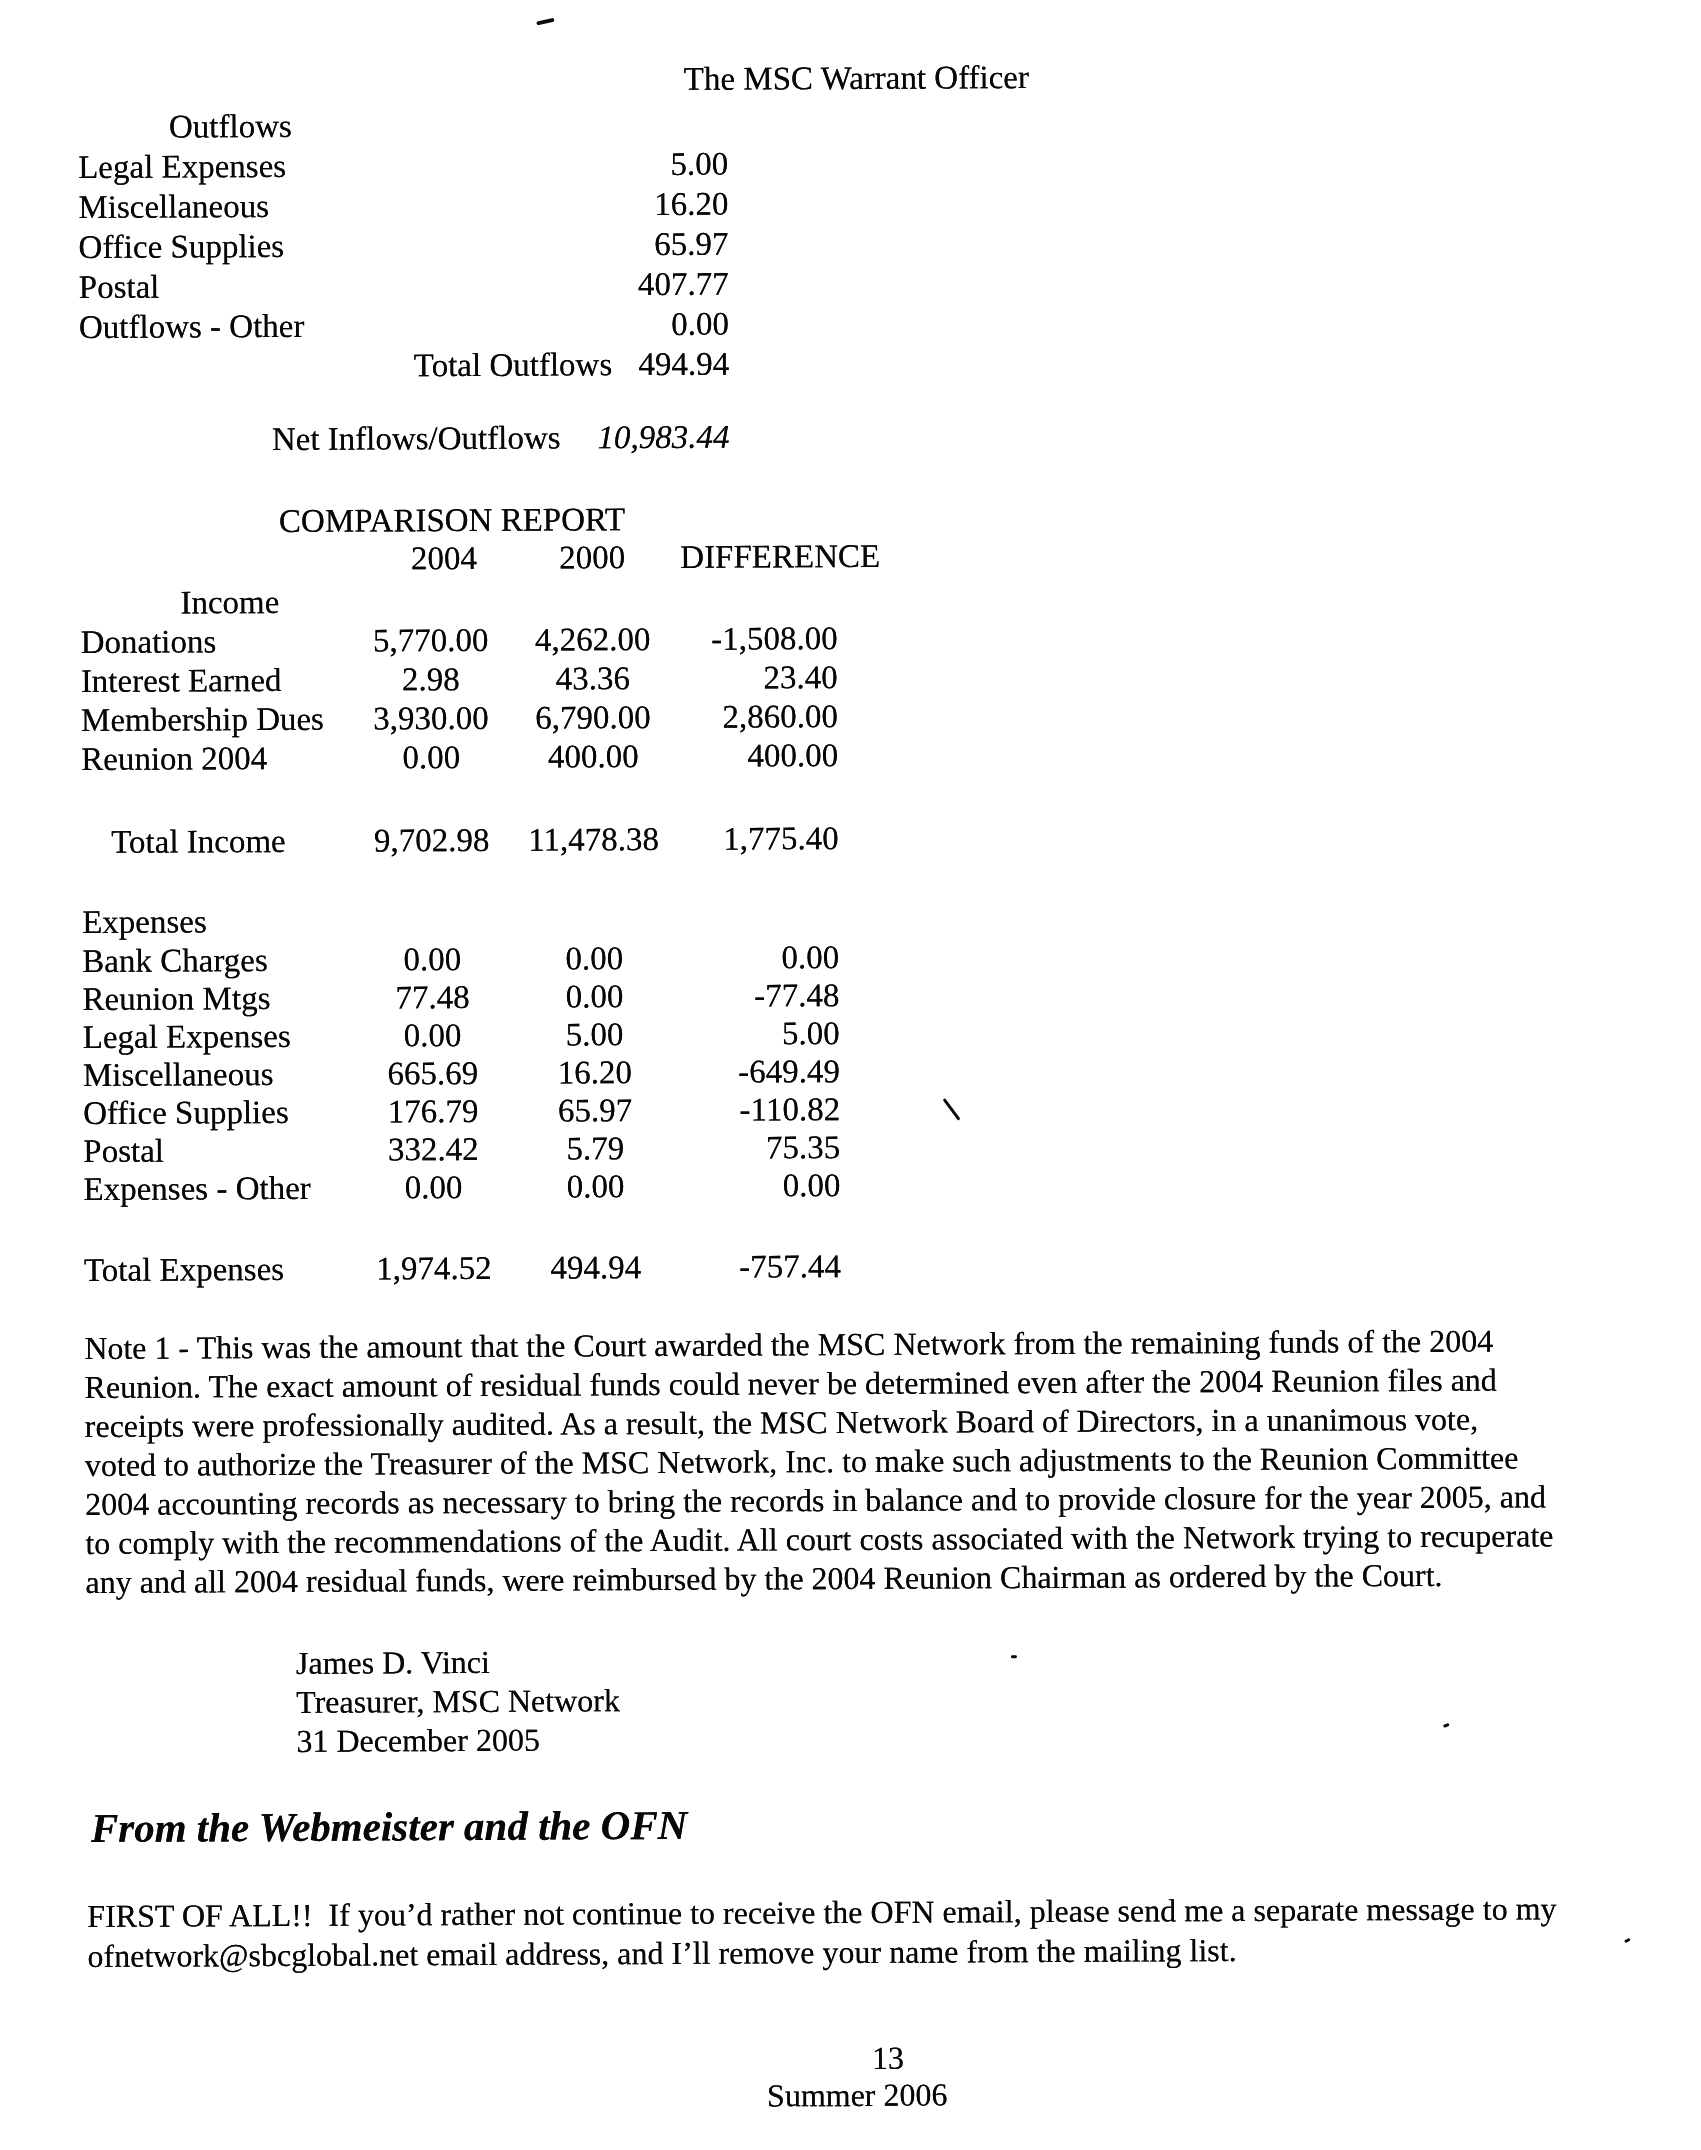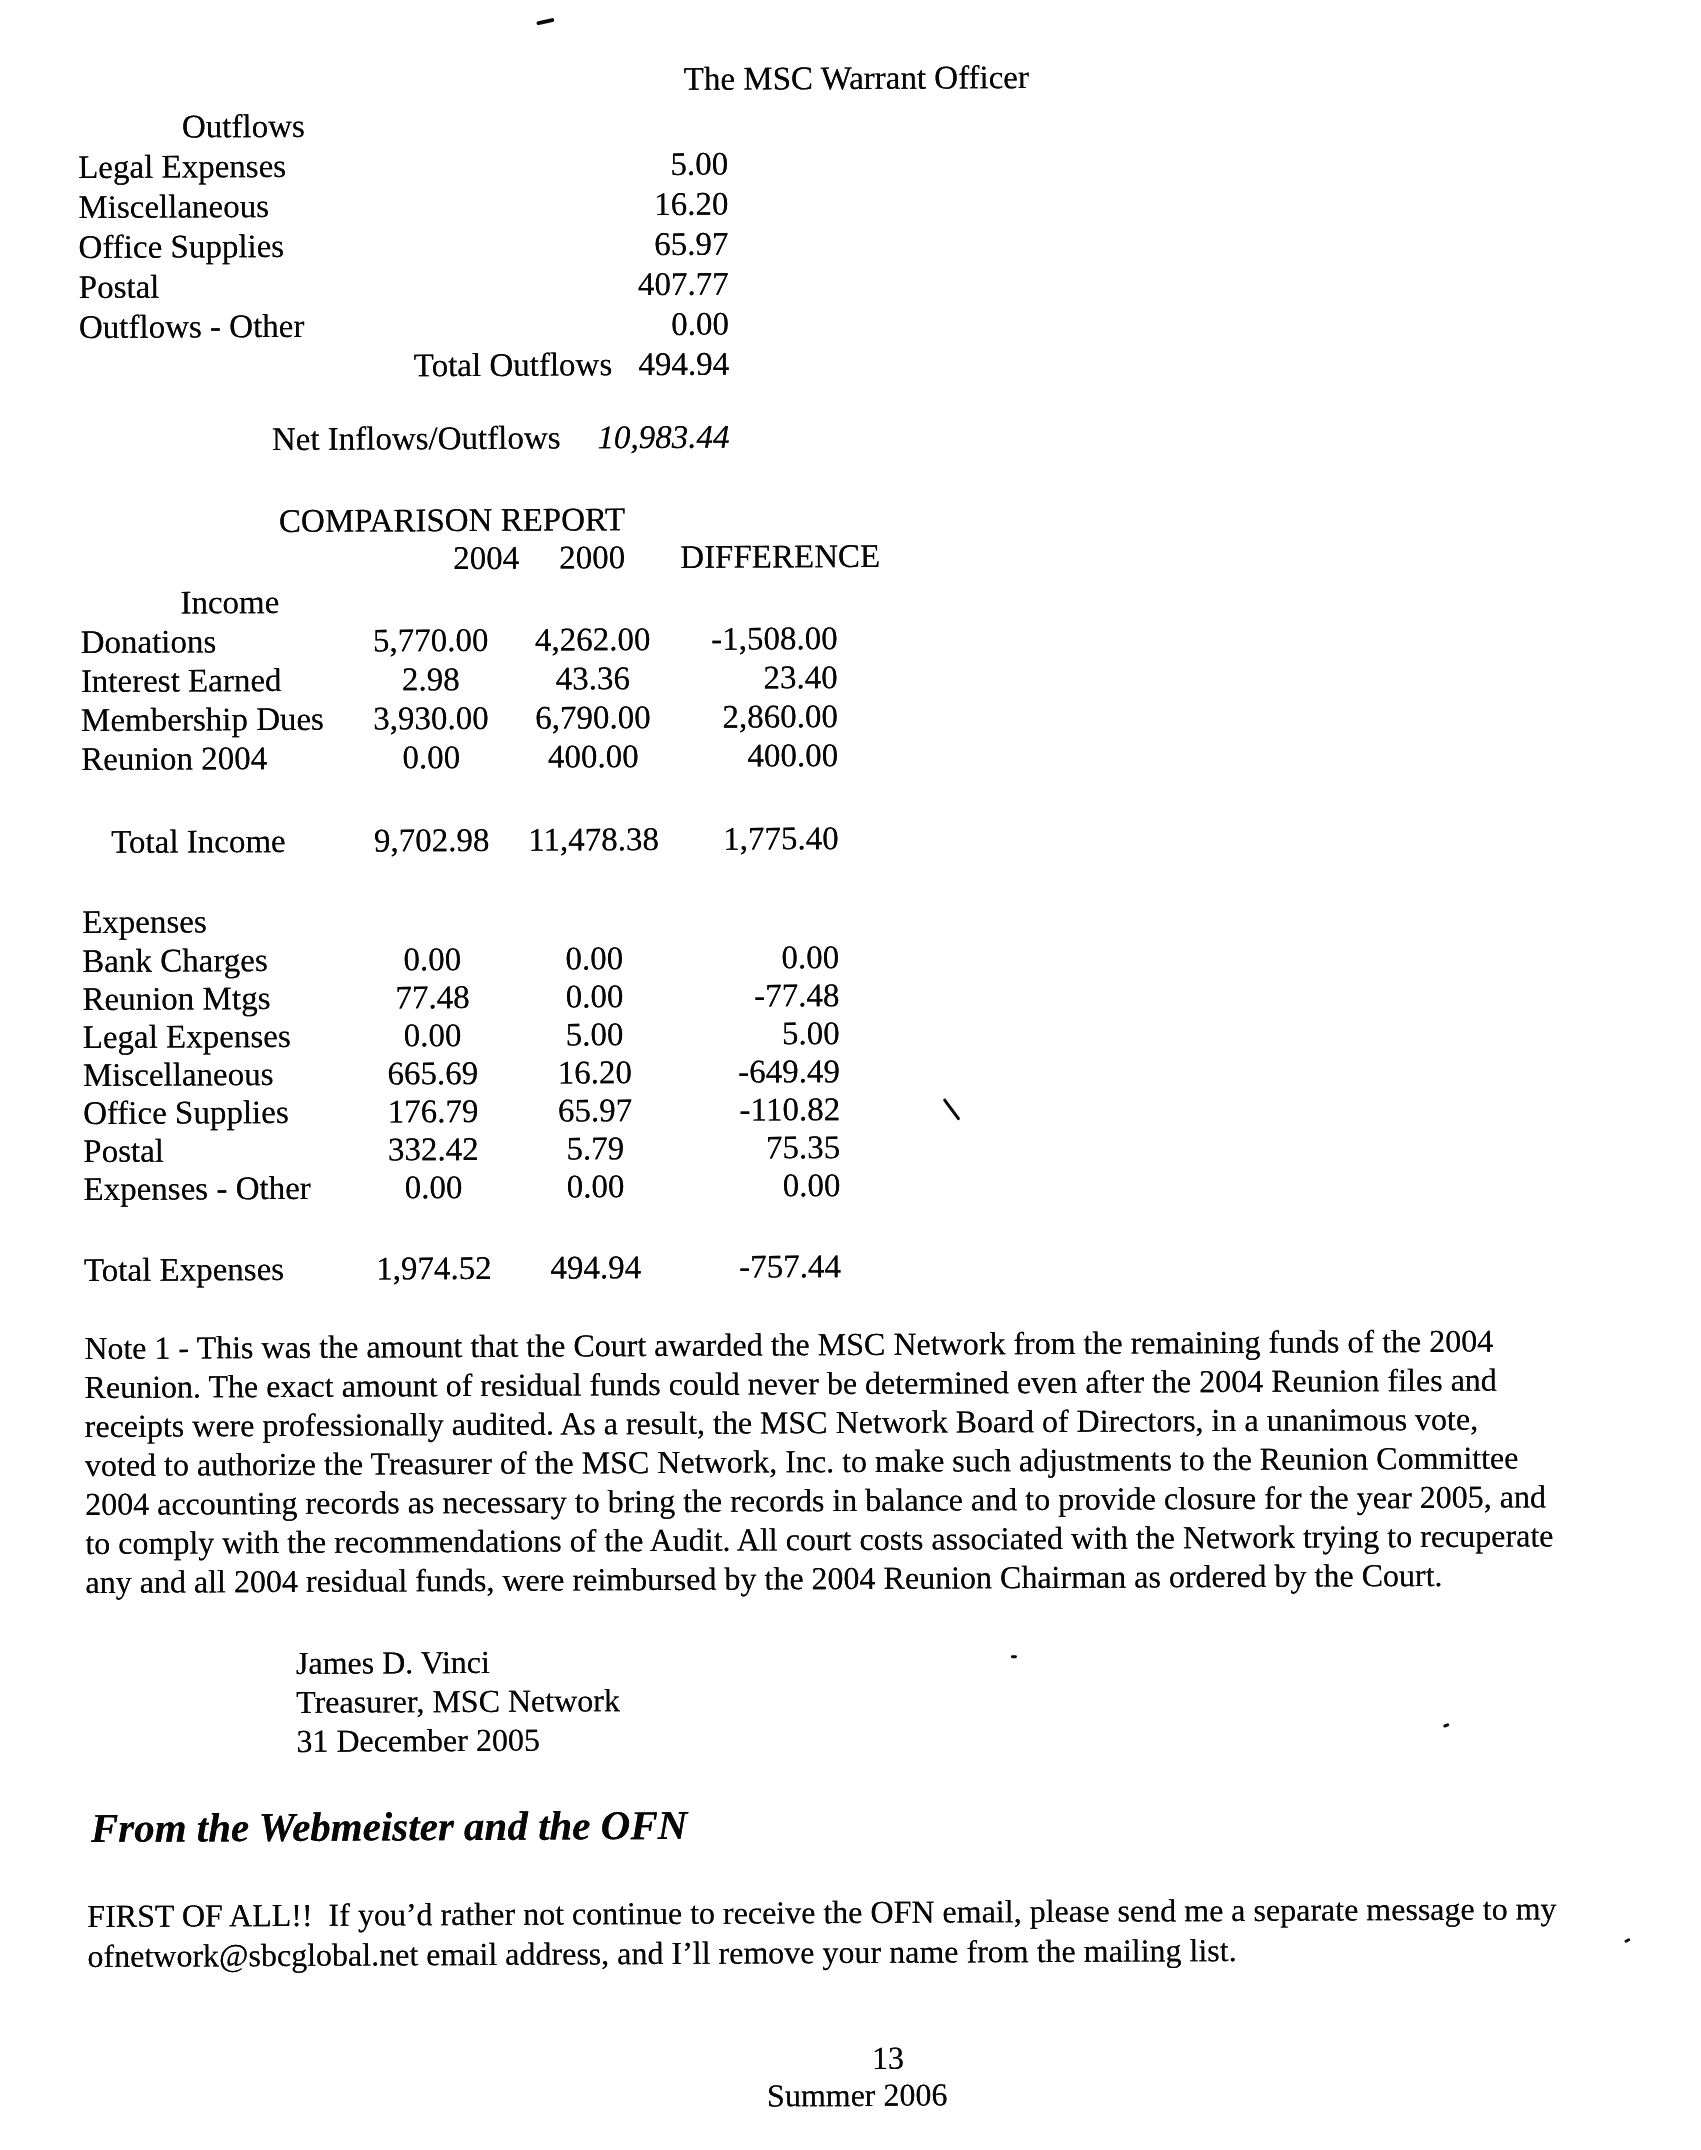--- a/index.html
+++ b/index.html
@@ -4,42 +4,42 @@
 <style>
   * { margin:0; padding:0; box-sizing:border-box; }
   html,body { width:1702px; height:2151px; background:#ffffff; overflow:hidden; }
   body { font-family:"Liberation Serif","DejaVu Serif",serif; color:#070707; }
   .page { position:relative; width:1702px; height:2151px; background:#fff; }
   .content { position:absolute; inset:0; transform:rotate(-0.3deg); transform-origin:50% 42%; }
   .content * { text-shadow:0 0 0.5px rgba(0,0,0,0.85); }
 
   .title { position:absolute; left:688px; top:62px; font-size:33px; line-height:1; font-weight:400; white-space:pre; }
 
-  .outflows-heading { position:absolute; left:186px; top:107px; font-size:33px; line-height:1; white-space:pre; }
+  .outflows-heading { position:absolute; left:173px; top:107px; font-size:33px; line-height:1; white-space:pre; }
 
   table { border-collapse:collapse; table-layout:fixed; }
   td { vertical-align:top; font-size:33px; line-height:1.02; overflow:visible; white-space:pre; }
 
   .outflows-table { position:absolute; left:82px; top:147px; width:649px; }
   .outflows-table tr { height:40px; }
   .outflows-table td.lbl { text-align:left; }
   .outflows-table td.val { text-align:right; }
   .outflows-table td.total-lbl { text-align:right; }
 
   .net-table { position:absolute; left:82px; top:420px; width:649px; }
   .net-table td.net-lbl { text-align:right; }
   .net-table td.val { text-align:right;font-style:italic; }
 
   .cmp-title { position:absolute; left:281px; top:502px; font-size:33px; line-height:1; white-space:pre; }
 
   .cmp-table { position:absolute; left:82px; top:540px; width:815px; }
   .cmp-table td { font-size:33px; }
   .cmp-table tr.hdr { height:43px; }
   .cmp-table td.hd { text-align:center; }
-  .cmp-table td.hd-2004 { padding-left:27.5px;text-align:right; }
+  .cmp-table td.hd-2004 { padding-left:27.5px; }
   .cmp-table tr.sect { height:39px; }
   .cmp-table tr.row-i { height:39px; }
   .cmp-table tr.row-e { height:38px; }
   .cmp-table tr.total-i { height:39px; }
   .cmp-table tr.total-e { height:39px; }
   .cmp-table tr.sp64 { height:44px; }
   .cmp-table tr.sp59 { height:41px; }
   .cmp-table tr.sp63 { height:43px; }
   .cmp-table td.lbl { text-align:left; }
   .cmp-table td.num { text-align:center; }

